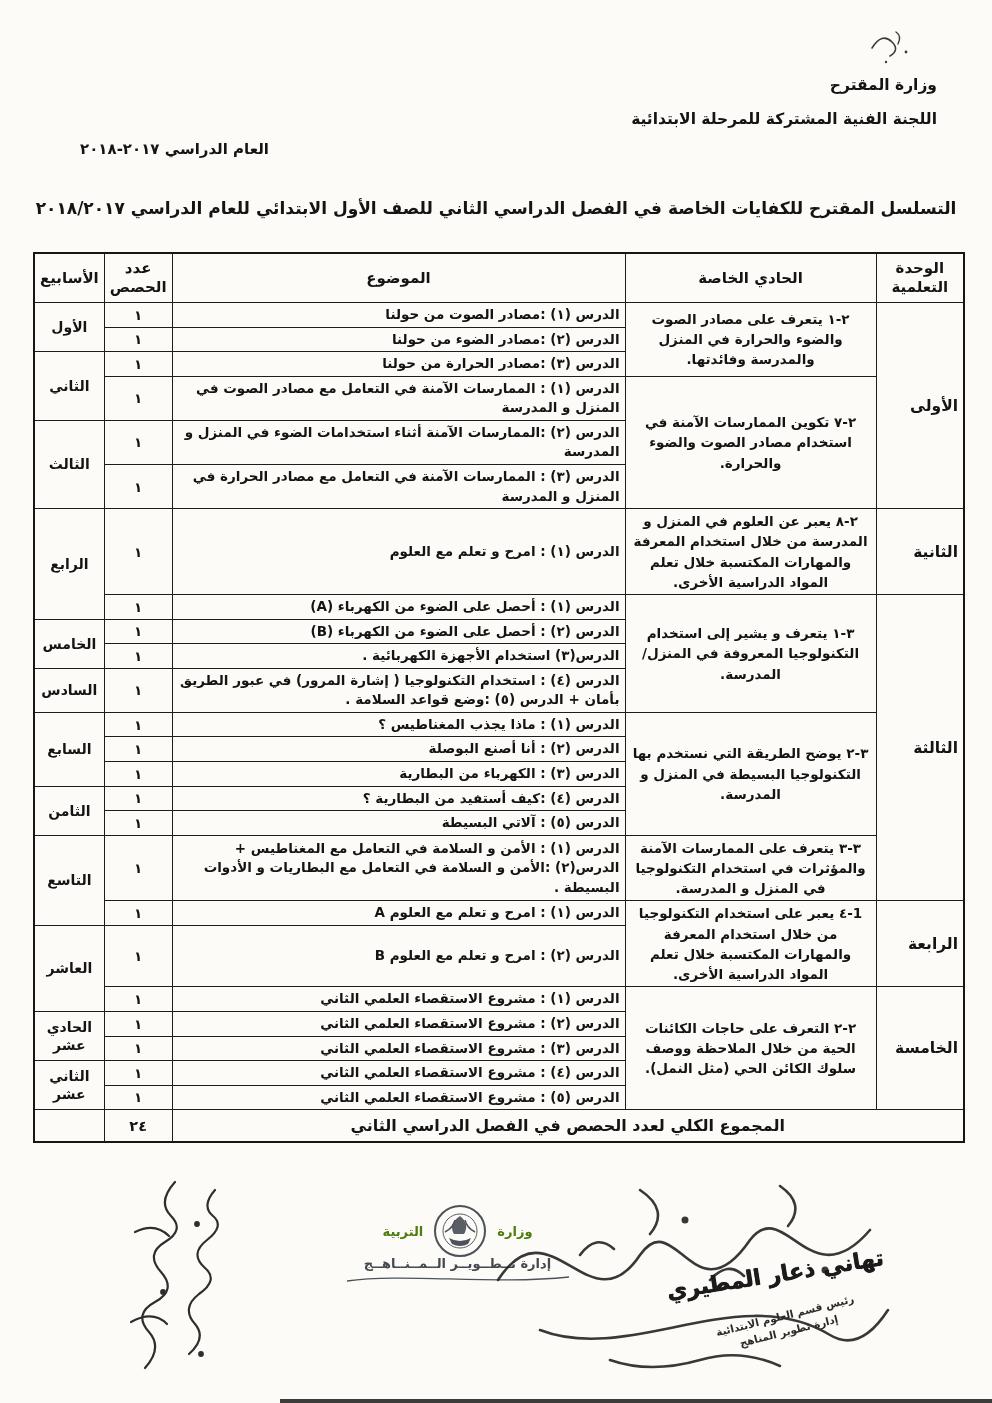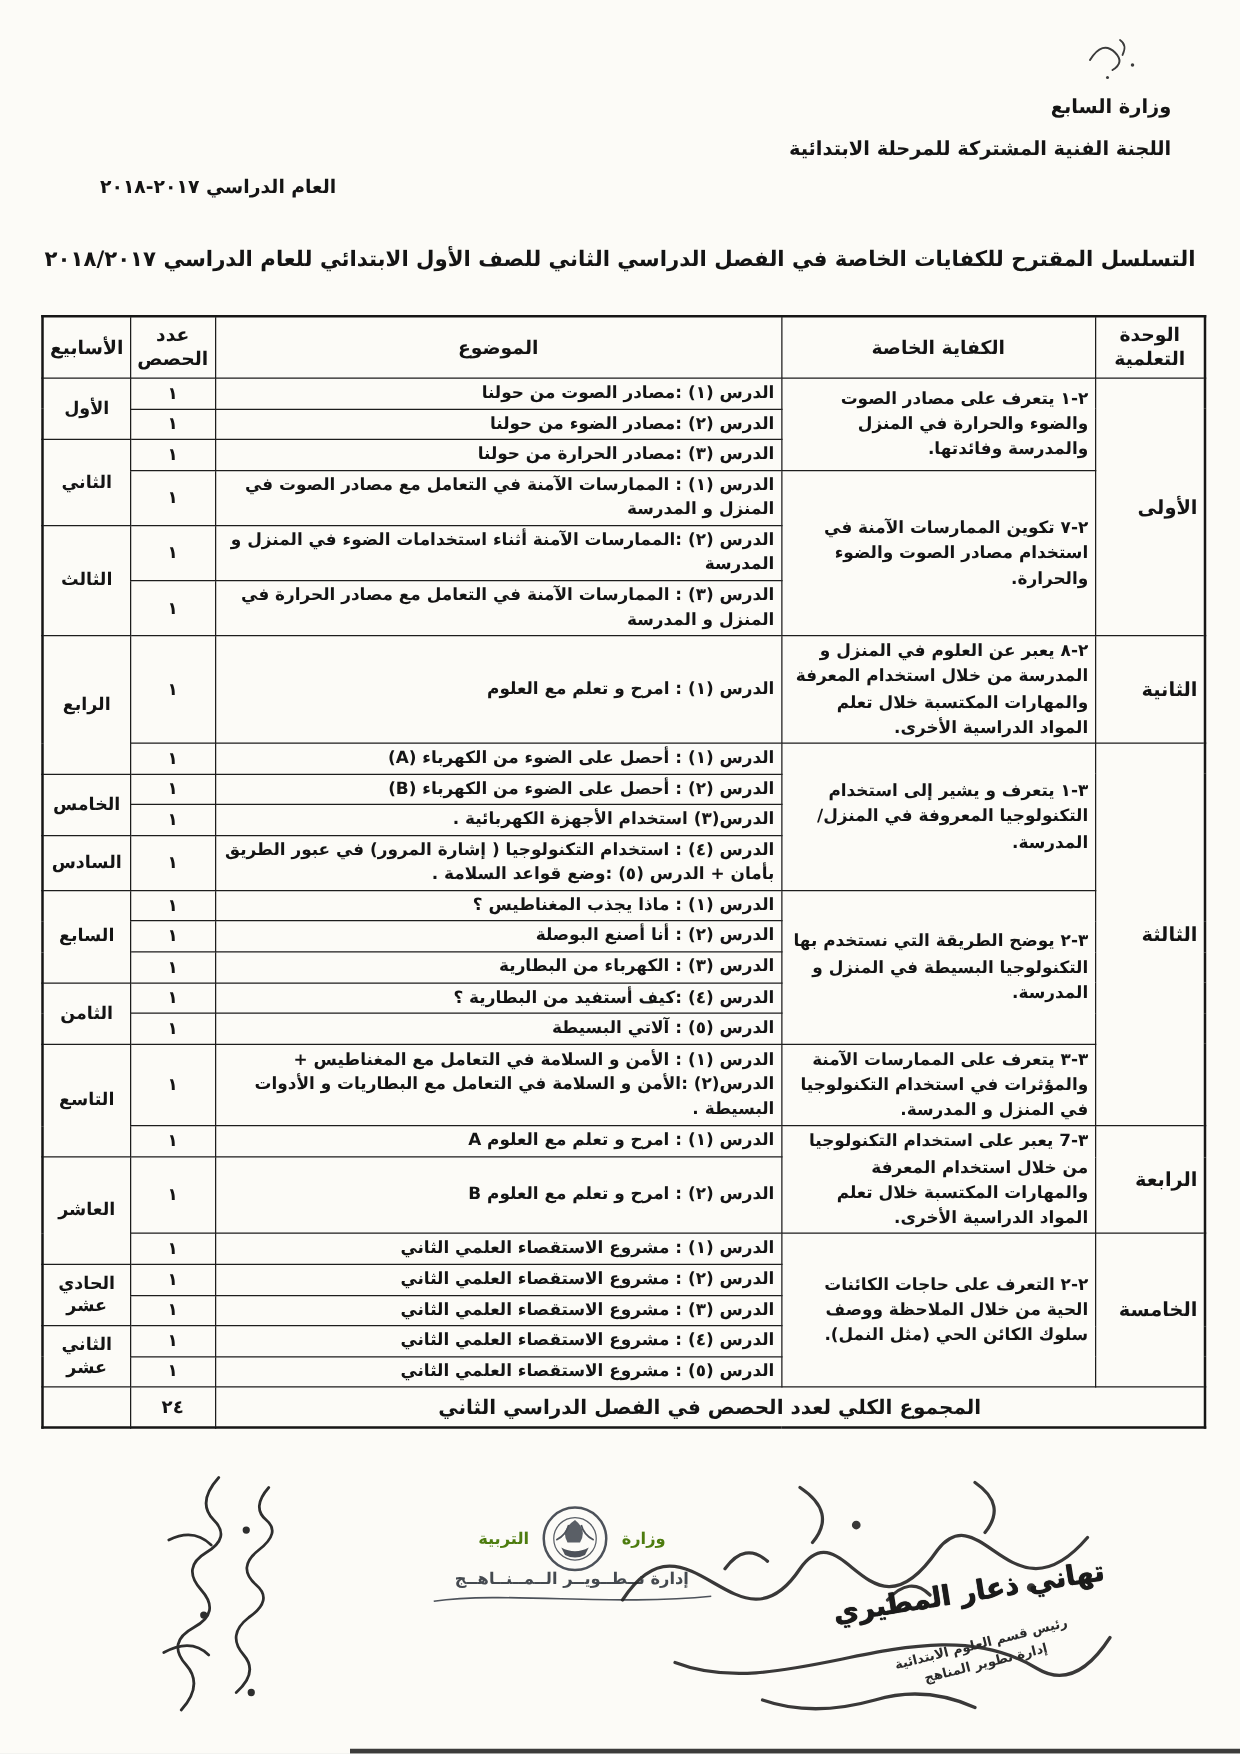--- a/index.html
+++ b/index.html
@@ -18,21 +18,21 @@
   table.curriculum{
     position:absolute;top:252px;right:27px;
     width:932px;border-collapse:collapse;border:2px solid #161616;
     font-weight:bold;
   }
   .curriculum th,.curriculum td{
     border:1px solid #1d1d1d;padding:2px 5px;vertical-align:middle;
   }
   .curriculum thead th{font-size:15px;text-align:center;height:44px;line-height:1.25;}
   .topic-cell{text-align:right;font-size:13.5px;line-height:1.45;}
-  .comp-cell{text-align:right;font-size:13.5px;line-height:1.5;}
+  .comp-cell{text-align:center;font-size:13.5px;line-height:1.5;}
   .unit-cell{font-size:15.5px;margin-top:36px;}
   .week-cell{text-align:center;font-size:14px;line-height:1.3;}
   .sessions-cell{text-align:center;font-size:13.5px;}
   .total-label{text-align:center;font-size:16px;height:27px;}
   .total-value{text-align:center;font-size:14.5px;}
   
   .footer-zone{position:absolute;top:1170px;right:0;left:0;height:233px;}
   .sig-svg{position:absolute;}
   .stamp-block{position:absolute;top:32px;left:340px;width:235px;text-align:center;}
   .stamp-row{display:flex;align-items:center;justify-content:center;gap:8px;direction:rtl;}
@@ -54,39 +54,39 @@
 <div class="page">
 
   <svg class="sig-svg" style="top:18px;left:860px" width="60" height="55" viewBox="0 0 60 55">
     <path d="M12 30 q10 -16 20 -6 q8 8 -2 14" fill="none" stroke="#3c3c3c" stroke-width="1.6" stroke-linecap="round"></path>
     <path d="M36 14 q6 4 2 12" fill="none" stroke="#3c3c3c" stroke-width="1.4" stroke-linecap="round"></path>
     <circle cx="46" cy="34" r="1.4" fill="#3c3c3c"></circle>
     <circle cx="26" cy="44" r="1.2" fill="#3c3c3c"></circle>
   </svg>
 
   <div class="letterhead">
-    <div>وزارة السابع</div>
+    <div>وزارة المقترح</div>
     <div>اللجنة الفنية المشتركة للمرحلة الابتدائية</div>
   </div>
   <div class="school-year">العام الدراسي ٢٠١٧-٢٠١٨</div>
 
   <div class="doc-title">التسلسل المقترح للكفايات الخاصة في الفصل الدراسي الثاني للصف الأول الابتدائي للعام الدراسي ٢٠١٨/٢٠١٧</div>
 
   <table class="curriculum">
     <colgroup>
       <col style="width:88px">
       <col style="width:252px">
       <col style="width:455px">
       <col style="width:57px">
       <col style="width:70px">
     </colgroup>
     <thead>
       <tr>
         <th>الوحدة التعلمية</th>
-        <th>الكفاية الخاصة</th>
+        <th>الحادي الخاصة</th>
         <th>الموضوع</th>
         <th>عدد الحصص</th>
         <th>الأسابيع</th>
       </tr>
     </thead>
     <tbody>
         <tr>
           <td class="unit-cell" rowspan="6">الأولى</td>
           <td class="comp-cell" rowspan="3">٢-١ يتعرف على مصادر الصوت والضوء والحرارة في المنزل والمدرسة وفائدتها.</td>
           <td class="topic-cell">الدرس (١) :مصادر الصوت من حولنا</td>
@@ -167,21 +167,21 @@
           <td class="sessions-cell">١</td>
         </tr>
         <tr>
           <td class="comp-cell" rowspan="1">٣-٣ يتعرف على الممارسات الآمنة والمؤثرات في استخدام التكنولوجيا في المنزل و المدرسة.</td>
           <td class="topic-cell">الدرس (١) : الأمن و السلامة في التعامل مع المغناطيس + الدرس(٢) :الأمن و السلامة في التعامل مع البطاريات و الأدوات البسيطة .</td>
           <td class="sessions-cell">١</td>
           <td class="week-cell" rowspan="2">التاسع</td>
         </tr>
         <tr>
           <td class="unit-cell" rowspan="2">الرابعة</td>
-          <td class="comp-cell" rowspan="2">٣-7 يعبر على استخدام التكنولوجيا من خلال استخدام المعرفة والمهارات المكتسبة خلال تعلم المواد الدراسية الأخرى.</td>
+          <td class="comp-cell" rowspan="2">1-٤ يعبر على استخدام التكنولوجيا من خلال استخدام المعرفة والمهارات المكتسبة خلال تعلم المواد الدراسية الأخرى.</td>
           <td class="topic-cell">الدرس (١) : امرح و تعلم مع العلوم A</td>
           <td class="sessions-cell">١</td>
         </tr>
         <tr>
           <td class="topic-cell">الدرس (٢) : امرح و تعلم مع العلوم B</td>
           <td class="sessions-cell">١</td>
           <td class="week-cell" rowspan="2">العاشر</td>
         </tr>
         <tr>
           <td class="unit-cell" rowspan="5">الخامسة</td>

